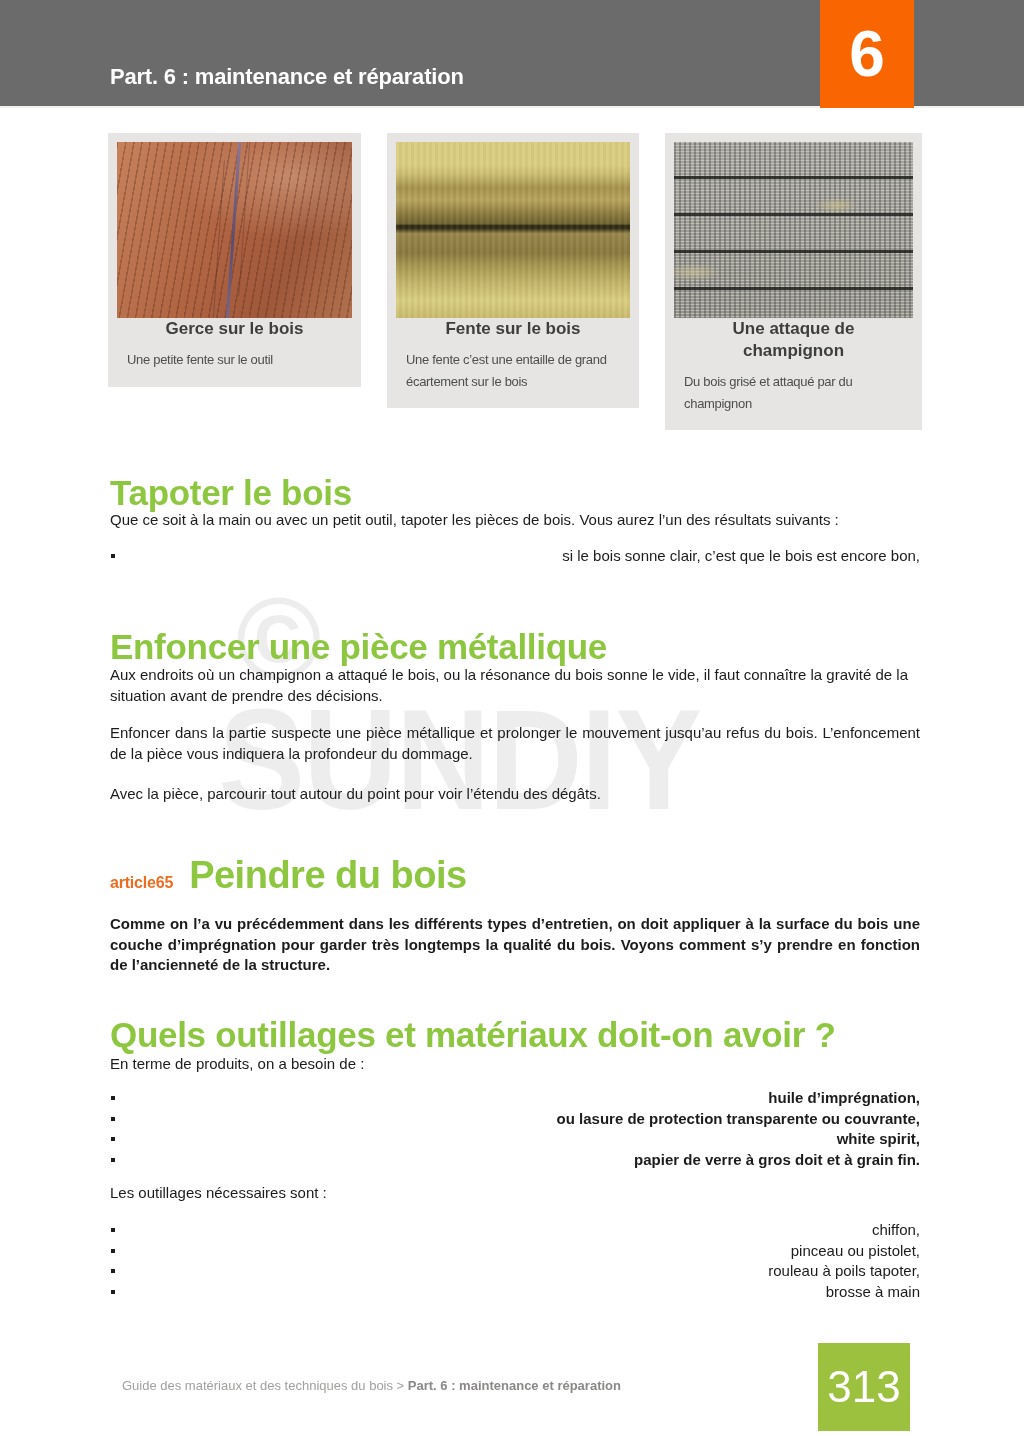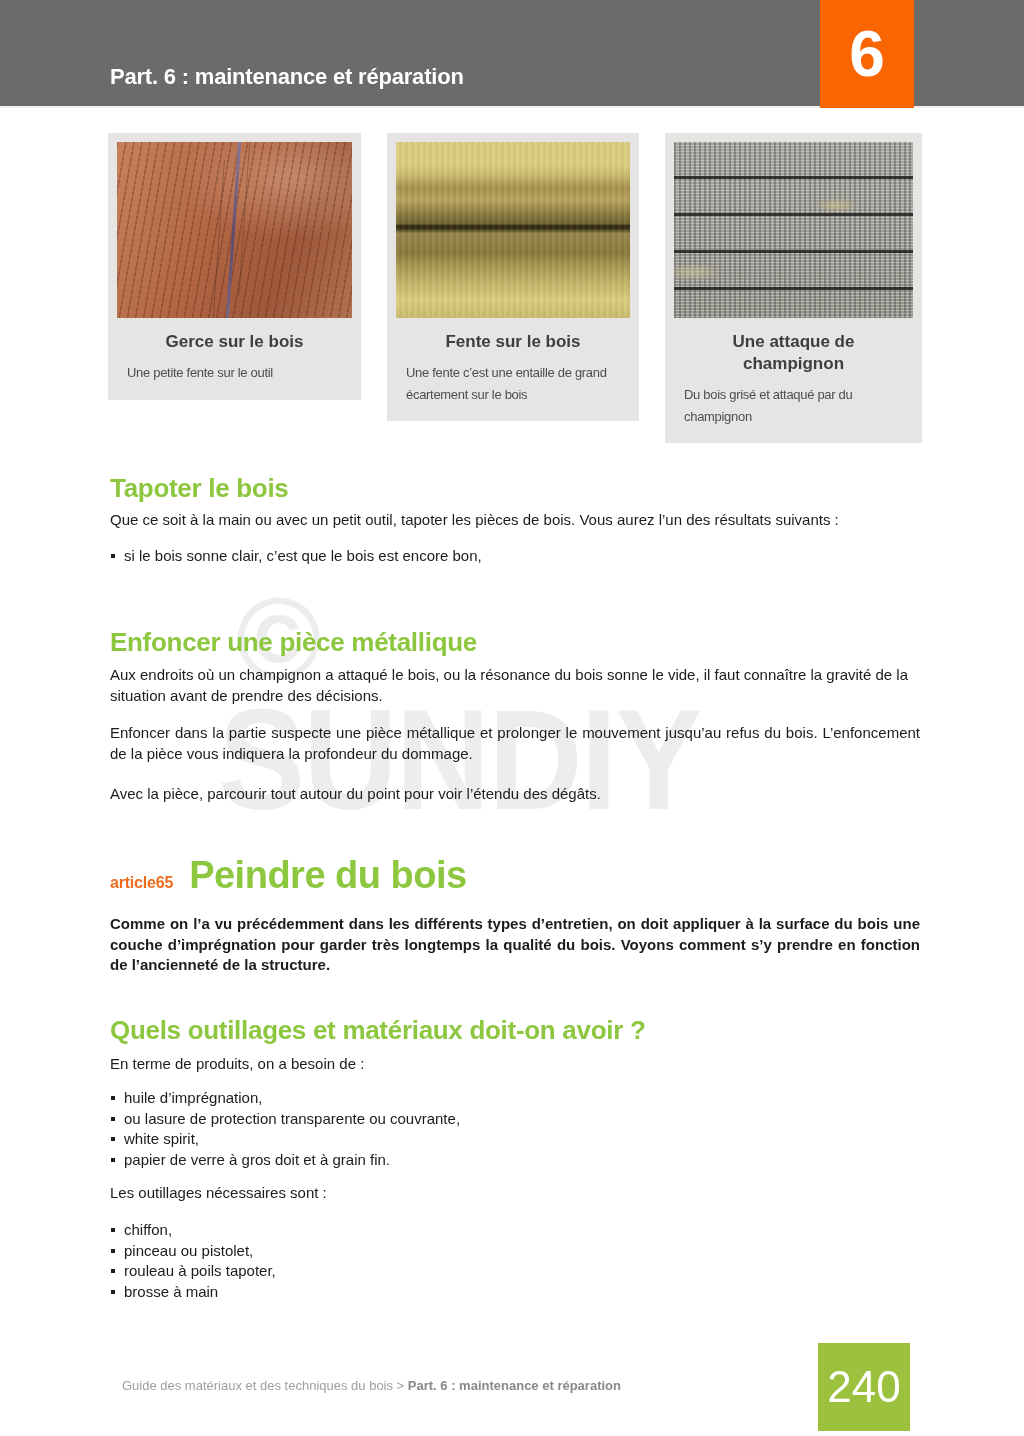--- a/index.html
+++ b/index.html
@@ -32,52 +32,52 @@
       linear-gradient(to bottom,#d9cd80 0%,#d9cd80 13%,#cdbf70 18%,#a6924d 26%,#b7a35c 33%,
         #8a793d 41%,#6f6230 46.5%,#2f2a12 47.5%,#2f2a12 49%,#97854a 52%,#8a793d 63%,
         #a6954f 70%,#c3b468 80%,#d9cd80 90%,#c9bb6d 100%);}
   .photo3{background:
       repeating-linear-gradient(to bottom, rgba(0,0,0,0) 0 34px, rgba(25,25,22,0.8) 34px 37px),
       radial-gradient(ellipse 34px 12px at 68% 36%, rgba(205,193,140,0.65), rgba(0,0,0,0) 65%),
       radial-gradient(ellipse 44px 14px at 8% 74%, rgba(208,198,150,0.6), rgba(0,0,0,0) 65%),
       repeating-linear-gradient(90deg, rgba(62,62,58,0.35) 0 2px, rgba(0,0,0,0) 2px 5px),
       repeating-linear-gradient(to bottom, rgba(230,230,224,0.5) 0 1px, rgba(0,0,0,0) 1px 3px),
       linear-gradient(#a5a49e,#95948c);}
-  .card-title{margin-top:13px;padding:0 28px;text-align:center;font-weight:bold;font-size:17px;
+  .card-title{padding:0 28px;text-align:center;font-weight:bold;font-size:17px;
       color:#3e3e3e;line-height:1.3;}
   .card-desc{margin-top:9px;padding:0 10px;font-size:13px;color:#4e4e4e;line-height:1.65;letter-spacing:-0.3px;}
 
   
   .wm{position:absolute;z-index:1;color:rgba(0,0,0,0.07);font-weight:bold;pointer-events:none;}
   .wm-c{left:236px;top:572px;font-size:116px;}
   .wm-t{left:218px;top:678px;font-size:142px;letter-spacing:-2px;transform:scaleX(0.92);transform-origin:0 0;}
 
   
   .blk{position:absolute;left:110px;width:810px;z-index:2;}
-  h2.sec{color:#8dc63f;font-size:26px;font-weight:bold;margin:0;letter-spacing:-0.3px;line-height:1.1;}
+  h2.sec{color:#8dc63f;font-size:35px;font-weight:bold;margin:0;letter-spacing:-0.3px;line-height:1.1;}
   p.body{font-size:15px;line-height:20.5px;margin:0;}
   p.just{text-align:justify;}
-  ul.sq{margin:0;padding:0;list-style:none;font-size:15px;line-height:20.5px;}
+  ul.sq{margin:0;padding:0;list-style:none;font-size:15px;line-height:20.5px;text-align:right;}
   ul.sq li{position:relative;padding-left:14px;}
   ul.sq li::before{content:"";position:absolute;left:1px;top:8px;width:4px;height:4px;background:#1c1c1c;}
 
   .t-head{top:474px;}
   .t-intro{top:510px;}
   .t-list{top:546px;}
   .e-head{top:628px;}
   .e-p1{top:665px;}
   .e-p2{top:723px;}
   .e-p3{top:784px;}
   .article-row{position:absolute;left:110px;top:856px;z-index:2;display:flex;align-items:baseline;gap:16px;}
   .article-label{color:#ee6c1e;font-weight:bold;font-size:16px;letter-spacing:-0.2px;}
   .article-title{color:#8dc63f;font-weight:bold;font-size:38px;letter-spacing:-0.5px;line-height:1;}
   .lead{top:914px;font-weight:bold;font-size:15.5px;line-height:21px;}
   .q-head{top:1016px;}
   .q-intro{top:1054px;}
-  .q-list{top:1088px;}
+  .q-list{top:1088px;font-weight:bold;}
   .o-intro{top:1183px;}
   .o-list{top:1220px;}
 
   
   .crumb{position:absolute;left:122px;top:1378px;font-size:13px;color:#a2a09e;z-index:2;}
   .crumb .bold{color:#8b8987;font-weight:bold;}
   .page-badge{position:absolute;left:818px;top:1343px;width:92px;height:88px;background:#9cc13e;
       color:#ffffff;font-size:44px;display:flex;align-items:center;justify-content:center;z-index:2;}
 </style>
 </head>
@@ -146,15 +146,15 @@
   <ul class="sq blk o-list">
     <li>chiffon,</li>
     <li>pinceau ou pistolet,</li>
     <li>rouleau à poils tapoter,</li>
     <li>brosse à main</li>
   </ul>
 
   <div class="crumb">
     <span>Guide des matériaux et des techniques du bois &gt; </span><span class="bold">Part. 6 : maintenance et réparation</span>
   </div>
-  <div class="page-badge">240</div>
+  <div class="page-badge">313</div>
 
 </div>
 
 </body></html>

